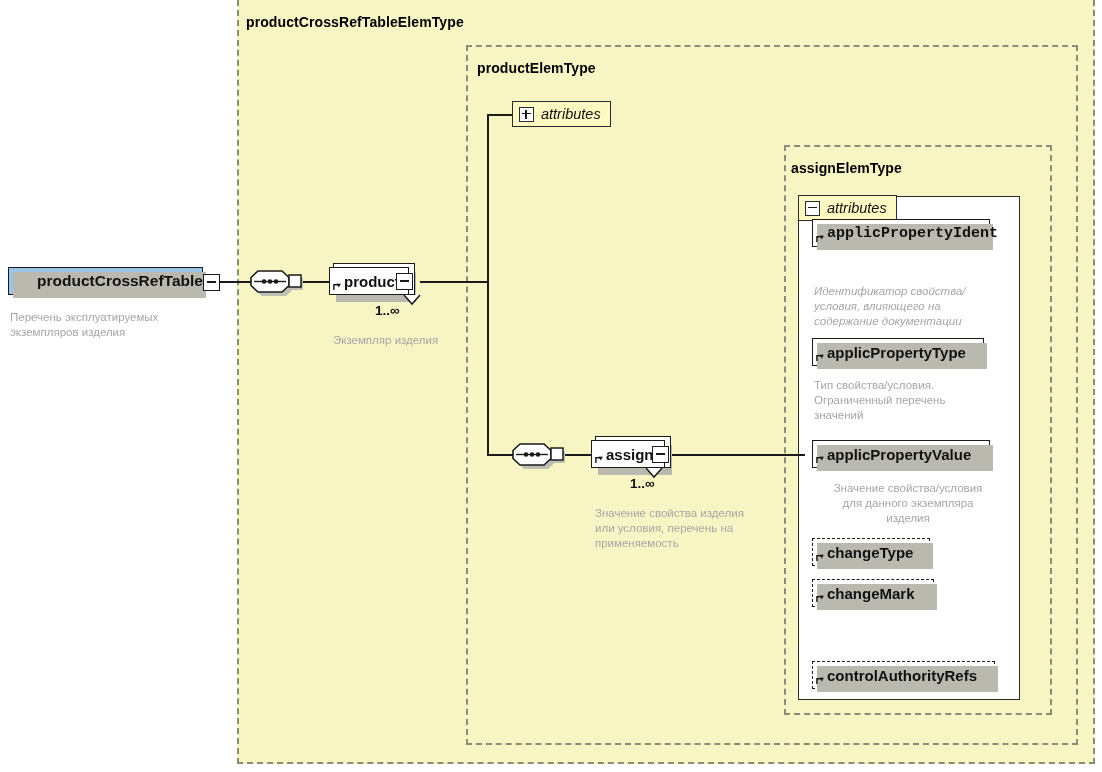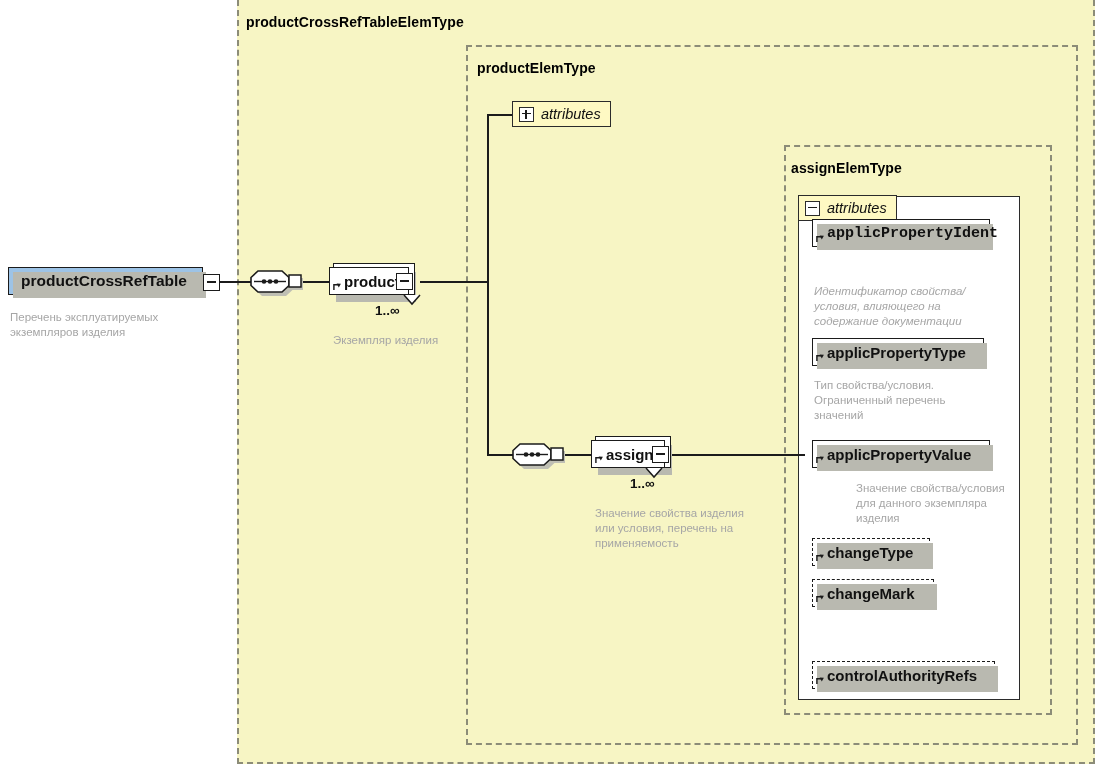--- a/index.html
+++ b/index.html
@@ -103,21 +103,21 @@
     position:absolute;
     left:3px;bottom:3px;
     width:9px;height:9px;
     pointer-events:none;
   }
 
   
   .ebox.root{
     background:#9dc3e6;
     border:1.6px solid #1b1b1b;
-    padding-left:12px;
+    padding-left:28px;
     font-size:15.5px;
   }
 
   
   .expander{
     position:absolute;
     width:15px;height:15px;
     border:1.5px solid #1b1b1b;
     background:#ffffff;
     z-index:7;
@@ -304,21 +304,21 @@
 значений</div>
 
   <div class="ebox solid" style="left:812px;top:440px;width:178px;">
     <span class="shadow"></span>
     <svg class="arrowg" viewBox="0 0 10 10">
       <path d="M1 9 L1 3 L7 3" fill="none" stroke="#1b1b1b" stroke-width="1.6"></path>
       <path d="M5 0.5 L9 3 L5 5.5 Z" fill="#1b1b1b" transform="rotate(-28 7 3)"></path>
     </svg>
     <span>applicPropertyValue</span>
   </div>
-  <div class="note" style="left:856px;top:481px;width:200px;">Значение свойства/условия
+  <div class="note" style="left:808px;top:481px;width:200px;text-align:center;">Значение свойства/условия
 для данного экземпляра
 изделия</div>
 
   <div class="ebox dashed" style="left:812px;top:538px;width:118px;">
     <span class="shadow"></span>
     <svg class="arrowg" viewBox="0 0 10 10">
       <path d="M1 9 L1 3 L7 3" fill="none" stroke="#1b1b1b" stroke-width="1.6"></path>
       <path d="M5 0.5 L9 3 L5 5.5 Z" fill="#1b1b1b" transform="rotate(-28 7 3)"></path>
     </svg>
     <span>changeType</span>

